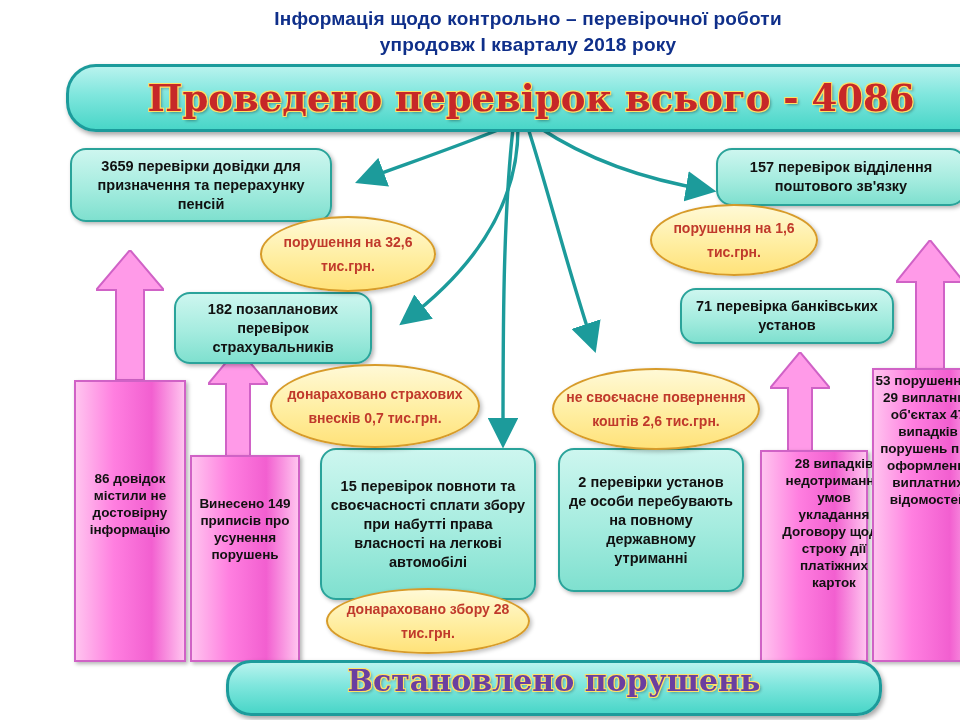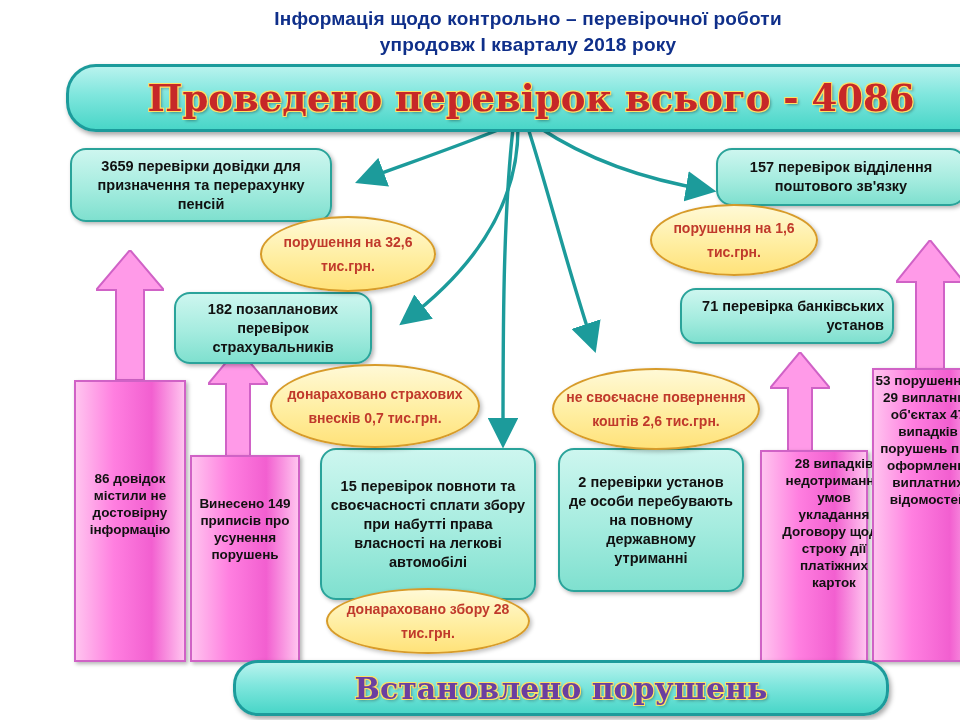--- a/index.html
+++ b/index.html
@@ -56,29 +56,28 @@
     text-shadow:
       -1px -1px 0 #ffe066, 1px -1px 0 #ffe066,
       -1px 1px 0 #ffe066, 1px 1px 0 #ffe066,
       2px 2px 3px rgba(0,0,0,.35);
     white-space: nowrap;
   }
 
   
   .bottom-banner {
     top: 660px;
-    left: 185px;
+    left: 178px;
     width: 650px;
     height: 50px;
     border: 3px solid #1c9b9b;
     border-radius: 25px;
     background: linear-gradient(180deg, #b8f3ee 0%, #7fe6dd 45%, #49d6c8 100%);
     box-shadow: 2px 3px 5px rgba(0,0,0,.35);
     display: flex;
-    align-items: center;
     justify-content: center;
   }
   .bottom-banner span {
     font-family: "DejaVu Serif", serif;
     font-weight: bold;
     font-size: 30px;
     color: #6a3fa0;
     text-shadow:
       -1px -1px 0 #ffe066, 1px -1px 0 #ffe066,
       -1px 1px 0 #ffe066, 1px 1px 0 #ffe066,
@@ -204,21 +203,21 @@
 
   <div class="abs pbar" style="top:368px;left:824px;width:112px;height:294px;"></div>
   <div class="abs pbar-label" style="top:372px;left:826px;width:108px;">53 порушення у 29 виплатних об'єктах 47 випадків порушень при оформленні виплатних відомостей</div>
 
   <div class="abs gbox" style="top:148px;left:22px;width:262px;height:74px;">3659 перевірки довідки для призначення та перерахунку пенсій</div>
 
   <div class="abs gbox" style="top:148px;left:668px;width:250px;height:58px;">157 перевірок відділення поштового зв'язку</div>
 
   <div class="abs gbox" style="top:292px;left:126px;width:198px;height:72px;">182 позапланових перевірок страхувальників</div>
 
-  <div class="abs gbox" style="top:288px;left:632px;width:214px;height:56px;text-align:right;">71 перевірка банківських установ</div>
+  <div class="abs gbox" style="top:288px;left:632px;width:214px;height:56px;">71 перевірка банківських установ</div>
 
   <div class="abs gbox" style="top:448px;left:272px;width:216px;height:152px;">15 перевірок повноти та своєчасності сплати збору при набутті права власності на легкові автомобілі</div>
 
   <div class="abs gbox" style="top:448px;left:510px;width:186px;height:144px;">2 перевірки установ де особи перебувають на повному державному утриманні</div>
 
   <div class="abs ellipse" style="top:216px;left:212px;width:176px;height:76px;">порушення на 32,6 тис.грн.</div>
 
   <div class="abs ellipse" style="top:204px;left:602px;width:168px;height:72px;">порушення на 1,6 тис.грн.</div>
 
   <div class="abs ellipse" style="top:364px;left:222px;width:210px;height:84px;">донараховано страхових внесків 0,7 тис.грн.</div>

